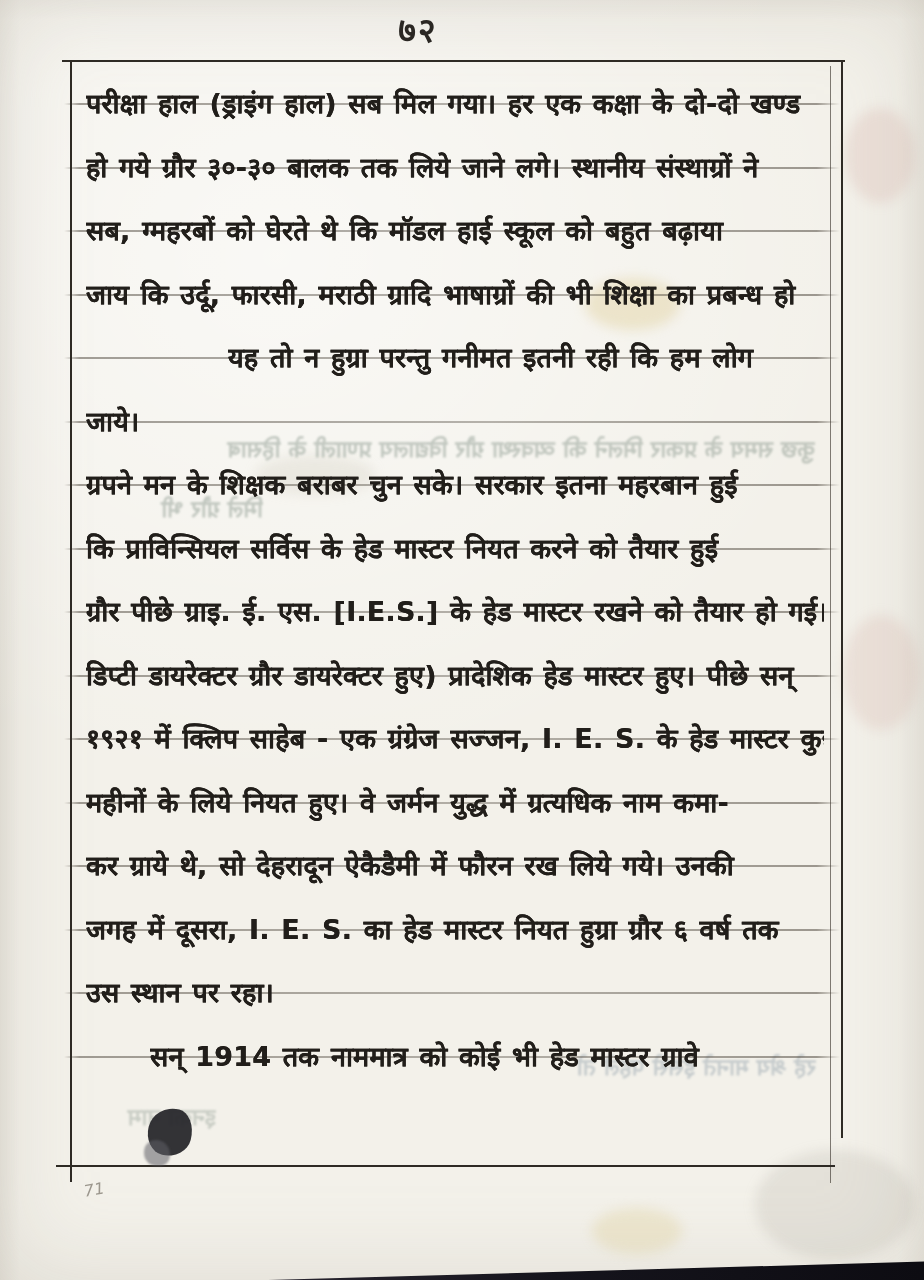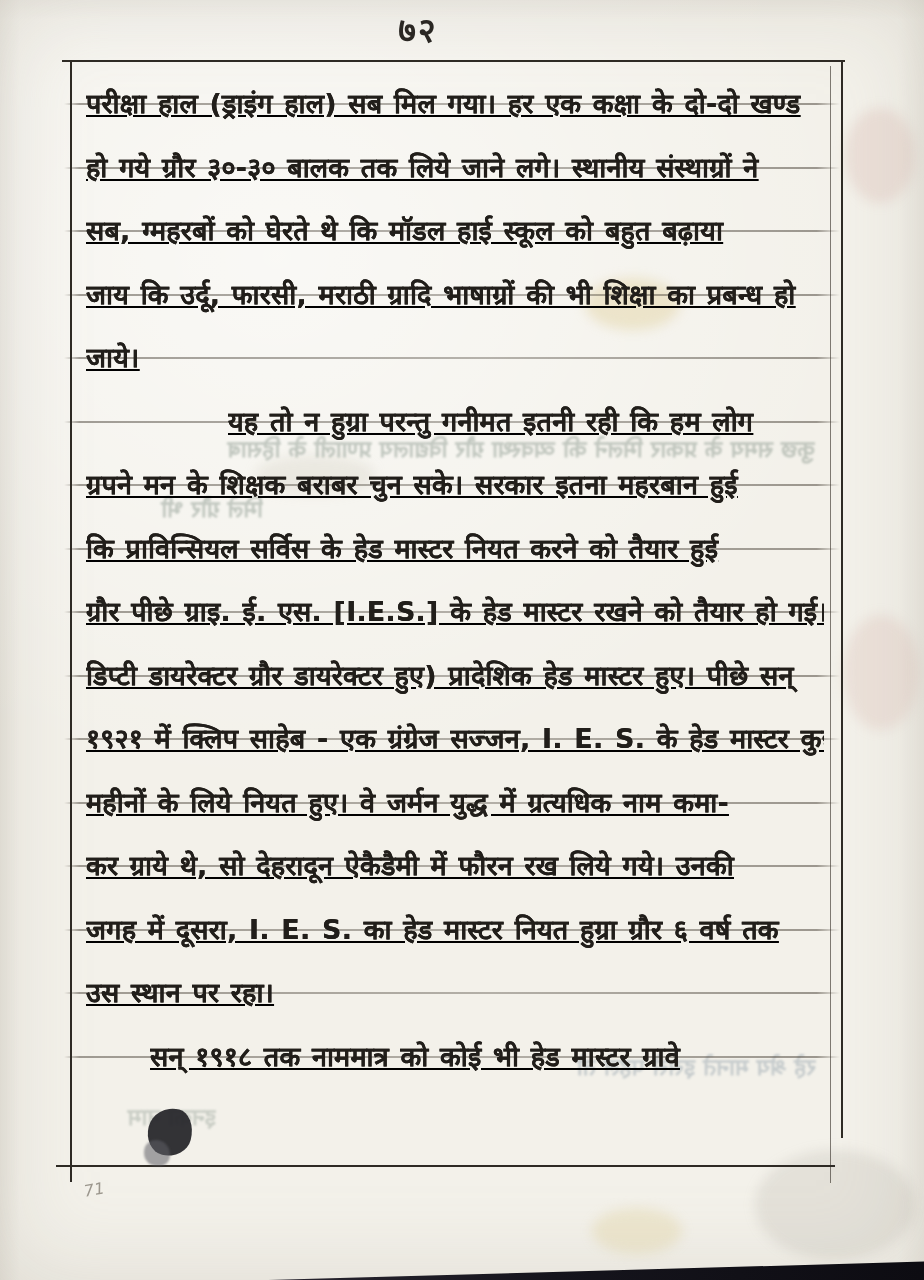--- a/index.html
+++ b/index.html
@@ -32,21 +32,21 @@
   
   .fline{position:absolute;background:#2e2a24;z-index:4;pointer-events:none;}
   .f-top{left:62px;top:60px;width:783px;height:2px;}
   .f-left{left:70px;top:60px;width:2px;height:1122px;}
   .f-right-outer{left:841px;top:60px;width:2px;height:1078px;}
   .f-right-inner{left:830px;top:66px;width:1px;height:1117px;background:rgba(62,56,48,.65);}
   .f-bottom{left:56px;top:1165px;width:779px;height:2px;}
 
   
   .textbox{position:absolute;left:86px;top:76px;width:740px;z-index:2;}
-  .line{position:relative;height:56.5px;text-decoration:underline;}
+  .line{position:relative;height:56.5px;}
   .line.gap{margin-top:6px;}
   .line::before{ 
     content:"";position:absolute;left:-22px;right:-14px;top:20px;height:2px;z-index:0;
     background:linear-gradient(to right, rgba(75,68,58,0) 0, rgba(75,68,58,.50) 2%, rgba(75,68,58,.38) 55%, rgba(75,68,58,.52) 97%, rgba(75,68,58,0) 100%);
   }
   .ltx{
     position:relative;z-index:2;display:block;margin-top:7px;
     font-size:27px;line-height:42px;font-weight:700;color:#211e1a;
     letter-spacing:.2px;word-spacing:2px;white-space:nowrap;overflow:hidden;max-width:738px;
     text-shadow:0 0 .5px #211e1a;
@@ -110,25 +110,25 @@
     </div>
   <div class="line">
       <span class="ltx">हो गये ग्रौर ३०-३० बालक तक लिये जाने लगे। स्थानीय संस्थाग्रों ने</span>
     </div>
   <div class="line">
       <span class="ltx">सब, ग्महरबों को घेरते थे कि मॉडल हाई स्कूल को बहुत बढ़ाया</span>
     </div>
   <div class="line">
       <span class="ltx">जाय कि उर्दू, फारसी, मराठी ग्रादि भाषाग्रों की भी शिक्षा का प्रबन्ध हो</span>
     </div>
+  <div class="line indent-a gap">
+      <span class="ltx">यह तो न हुग्रा परन्तु गनीमत इतनी रही कि हम लोग</span>
+    </div>
   <div class="line">
       <span class="ltx">जाये।</span>
-    </div>
-  <div class="line indent-a gap">
-      <span class="ltx">यह तो न हुग्रा परन्तु गनीमत इतनी रही कि हम लोग</span>
     </div>
   <div class="line">
       <span class="ltx">ग्रपने मन के शिक्षक बराबर चुन सके। सरकार इतना महरबान हुई</span>
     </div>
   <div class="line">
       <span class="ltx">कि प्राविन्सियल सर्विस के हेड मास्टर नियत करने को तैयार हुई</span>
     </div>
   <div class="line">
       <span class="ltx">ग्रौर पीछे ग्राइ. ई. एस. [I.E.S.] के हेड मास्टर रखने को तैयार हो गई।</span>
     </div>
@@ -144,21 +144,21 @@
   <div class="line">
       <span class="ltx">कर ग्राये थे, सो देहरादून ऐकैडैमी में फौरन रख लिये गये। उनकी</span>
     </div>
   <div class="line">
       <span class="ltx">जगह में दूसरा, I. E. S. का हेड मास्टर नियत हुग्रा ग्रौर ६ वर्ष तक</span>
     </div>
   <div class="line">
       <span class="ltx">उस स्थान पर रहा।</span>
     </div>
   <div class="line indent-b gap">
-      <span class="ltx">सन् १९१८ तक नाममात्र को कोई भी हेड मास्टर ग्रावे</span>
+      <span class="ltx">सन् 1914 तक नाममात्र को कोई भी हेड मास्टर ग्रावे</span>
     </div>
 </div>
 
 <div class="blot"></div>
 <div class="blot-tail"></div>
 
 <div class="pencil">71</div>
 
 <div class="scan-band"></div>
 

